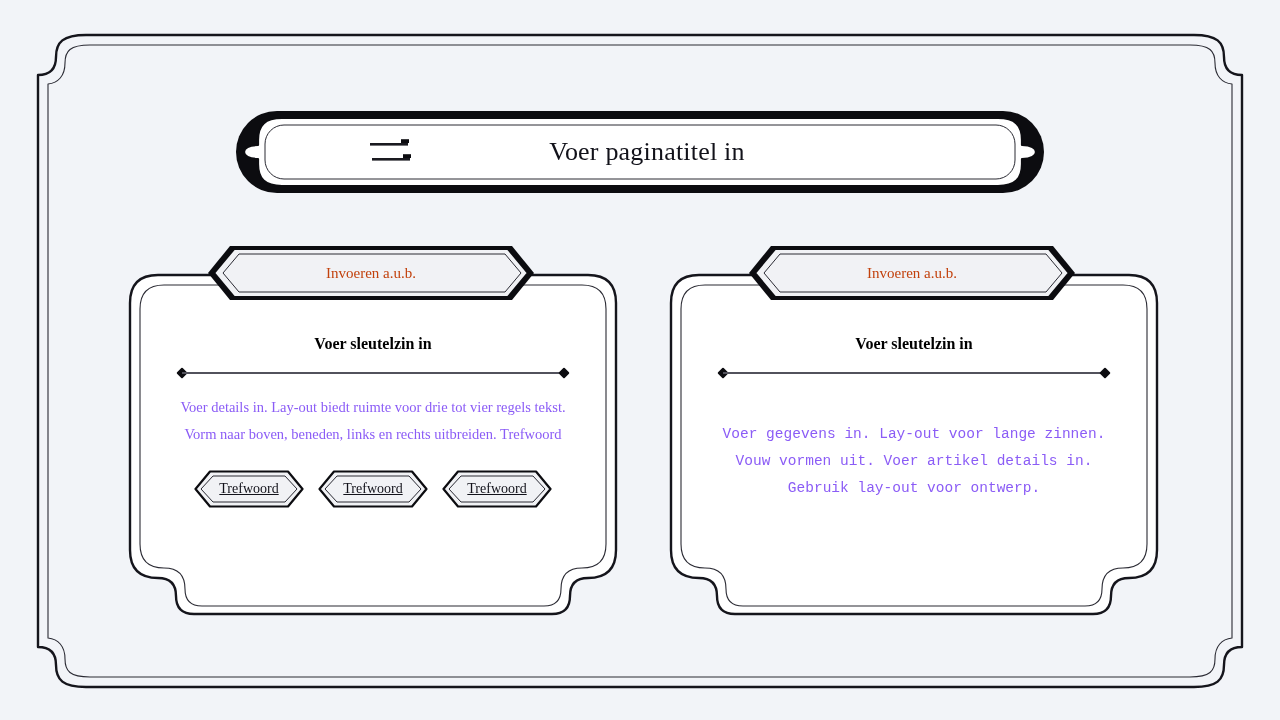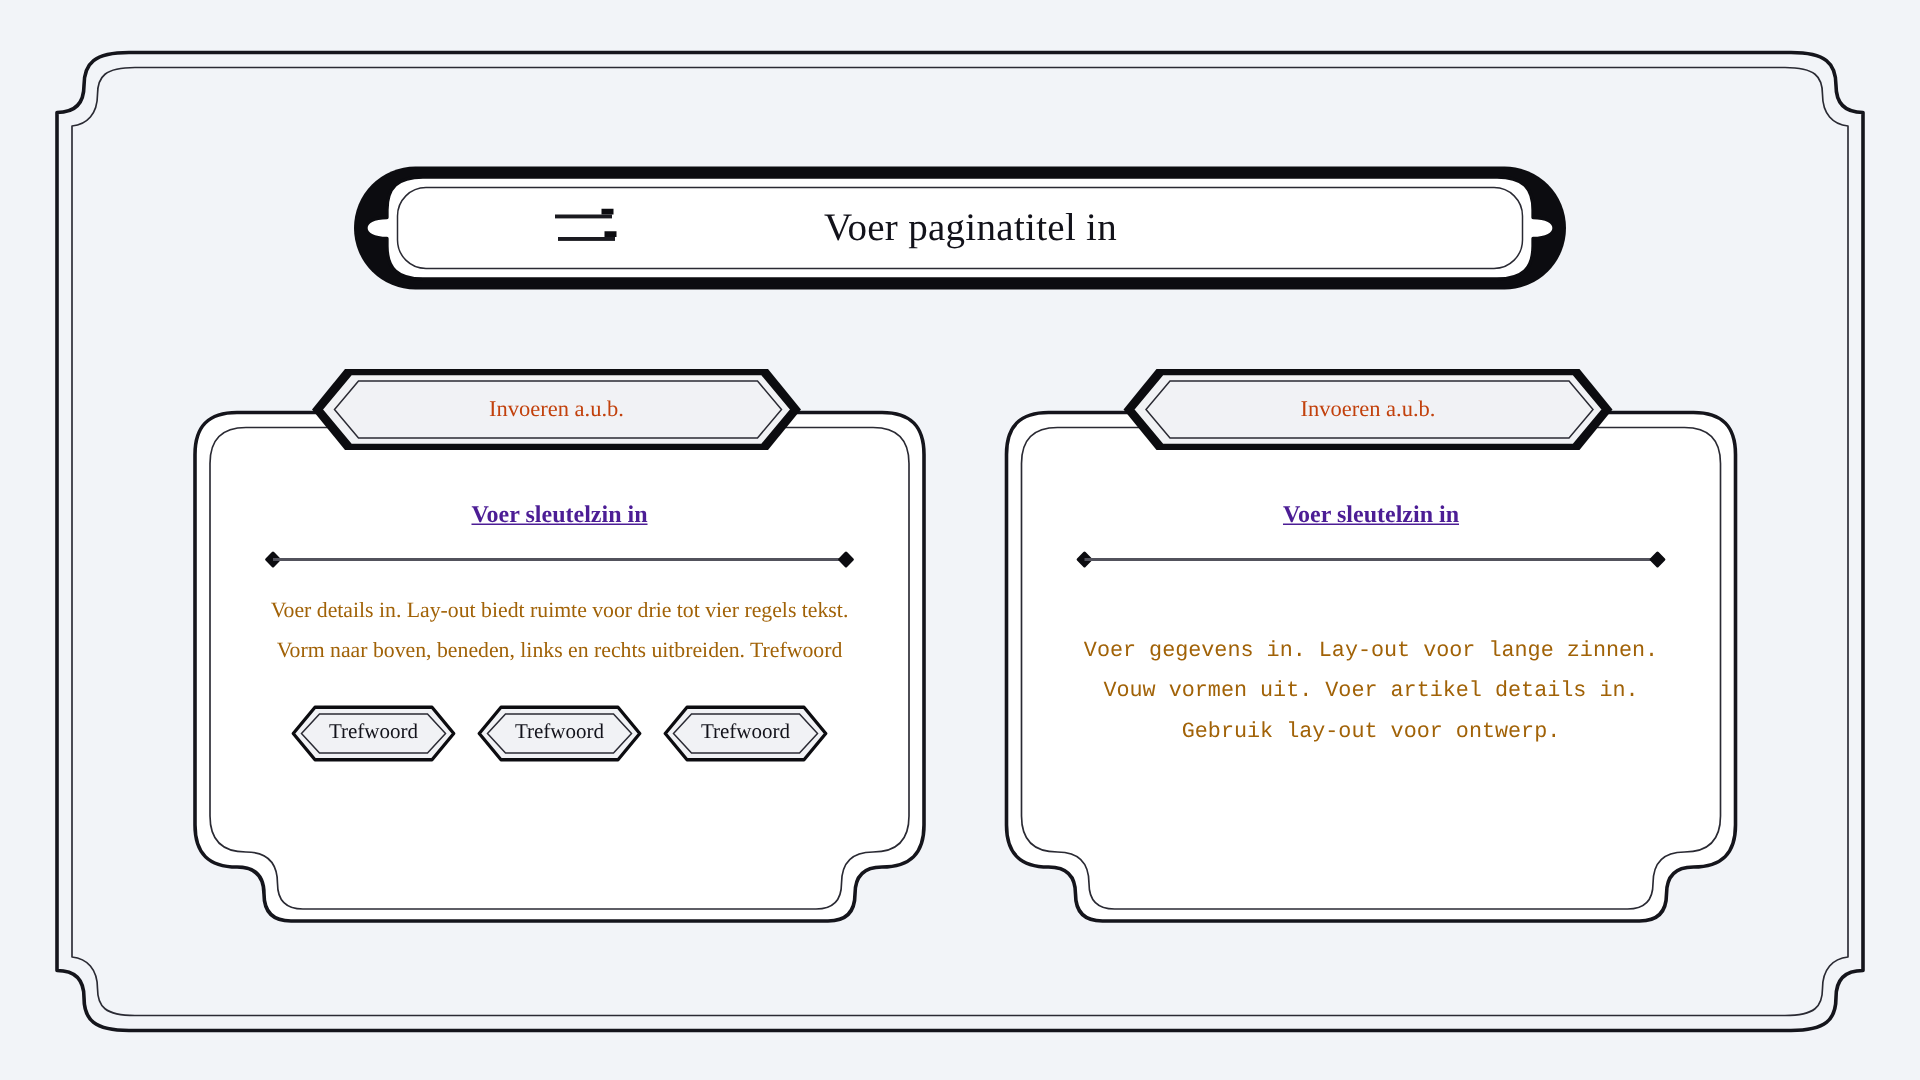--- a/index.html
+++ b/index.html
@@ -107,24 +107,23 @@
     position: absolute;
     left: 0;
     right: 0;
     top: 48px;
     padding: 0 32px;
     text-align: center;
   }
   .card-heading {
     font-size: 16px;
     font-weight: 700;
-    color: #4c1d95;
+    color: #000000;
     margin: 14px 0 0 0;
     line-height: 1.2;
-    text-decoration: underline;
   }
   .divider {
     position: relative;
     height: 9px;
     margin: 15px 22px 0 22px;
   }
   .divider .dline {
     position: absolute;
     left: 4px;
     right: 4px;
@@ -140,21 +139,21 @@
     background: #0c0c10;
     transform: rotate(45deg);
     border-radius: 1px;
   }
   .divider .ddot.left  { left: 0; }
   .divider .ddot.right { right: 0; }
 
   .card-text {
     font-size: 14.5px;
     line-height: 27px;
-    color: #a16207;
+    color: #8b5cf6;
     margin: 17px 12px 0 12px;
   }
   .card-right .card-text { margin-top: 44px; font-family: Liberation Mono, monospace; }
 
   
   .chips {
     display: flex;
     justify-content: center;
     gap: 14px;
     margin-top: 22px;
@@ -167,20 +166,21 @@
   .chip .chip-svg { position: absolute; inset: 0; }
   .chip-label {
     position: absolute;
     inset: 0;
     display: flex;
     align-items: center;
     justify-content: center;
     font-size: 14px;
     color: #12121a;
     white-space: nowrap;
+    text-decoration: underline;
   }
 </style>
 </head>
 <body>
 
 <div class="outer-frame">
   <svg width="1212" height="660" viewBox="0 0 1212 660" fill="none" xmlns="http://www.w3.org/2000/svg">
 
     <path d="M 52 4
              L 1160 4

